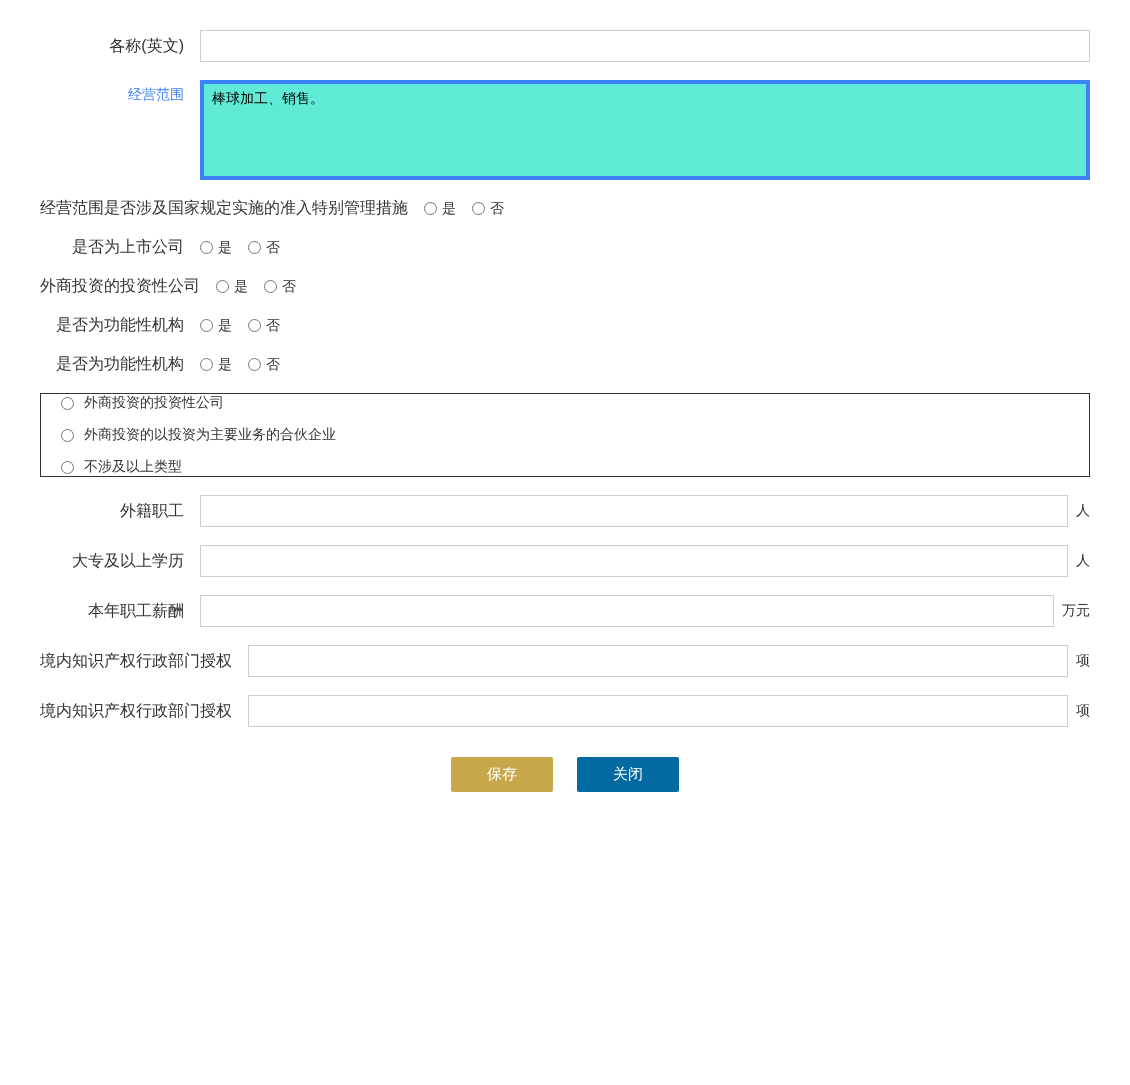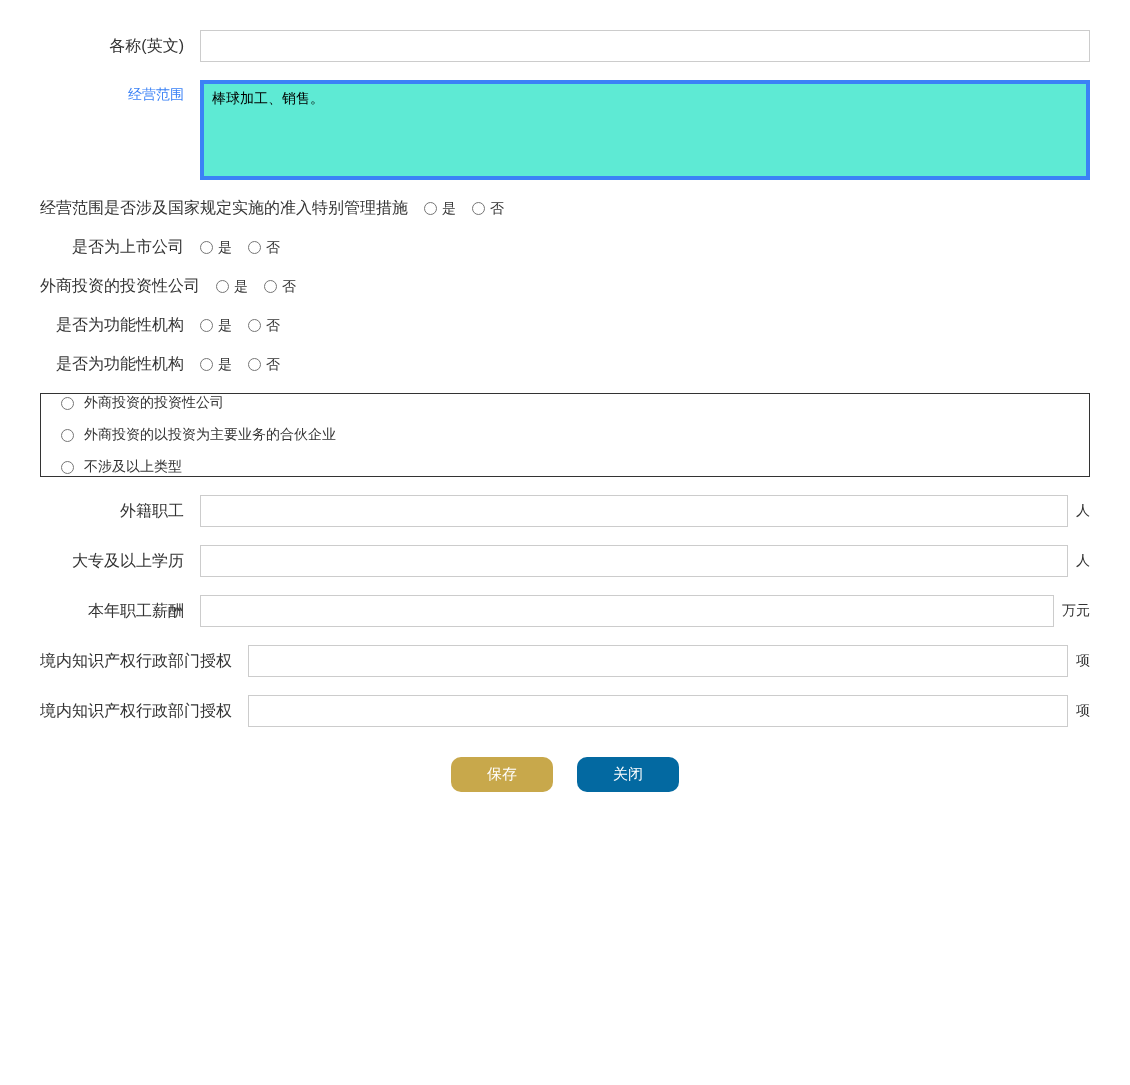--- a/index.html
+++ b/index.html
@@ -147,21 +147,21 @@
       gap: 24px;
       margin-top: 30px;
       margin-bottom: 20px;
     }
 
     .btn {
       padding: 8px 36px;
       font-size: 15px;
       border: none;
       cursor: pointer;
-      border-radius: 10px;
+      border-radius: 2px;
       color: #fff;
       font-family: "Microsoft YaHei", "SimHei", sans-serif;
     }
 
     .btn-save {
       background-color: #c8a84b;
     }
 
     .btn-close {
       background-color: #0369a1;

